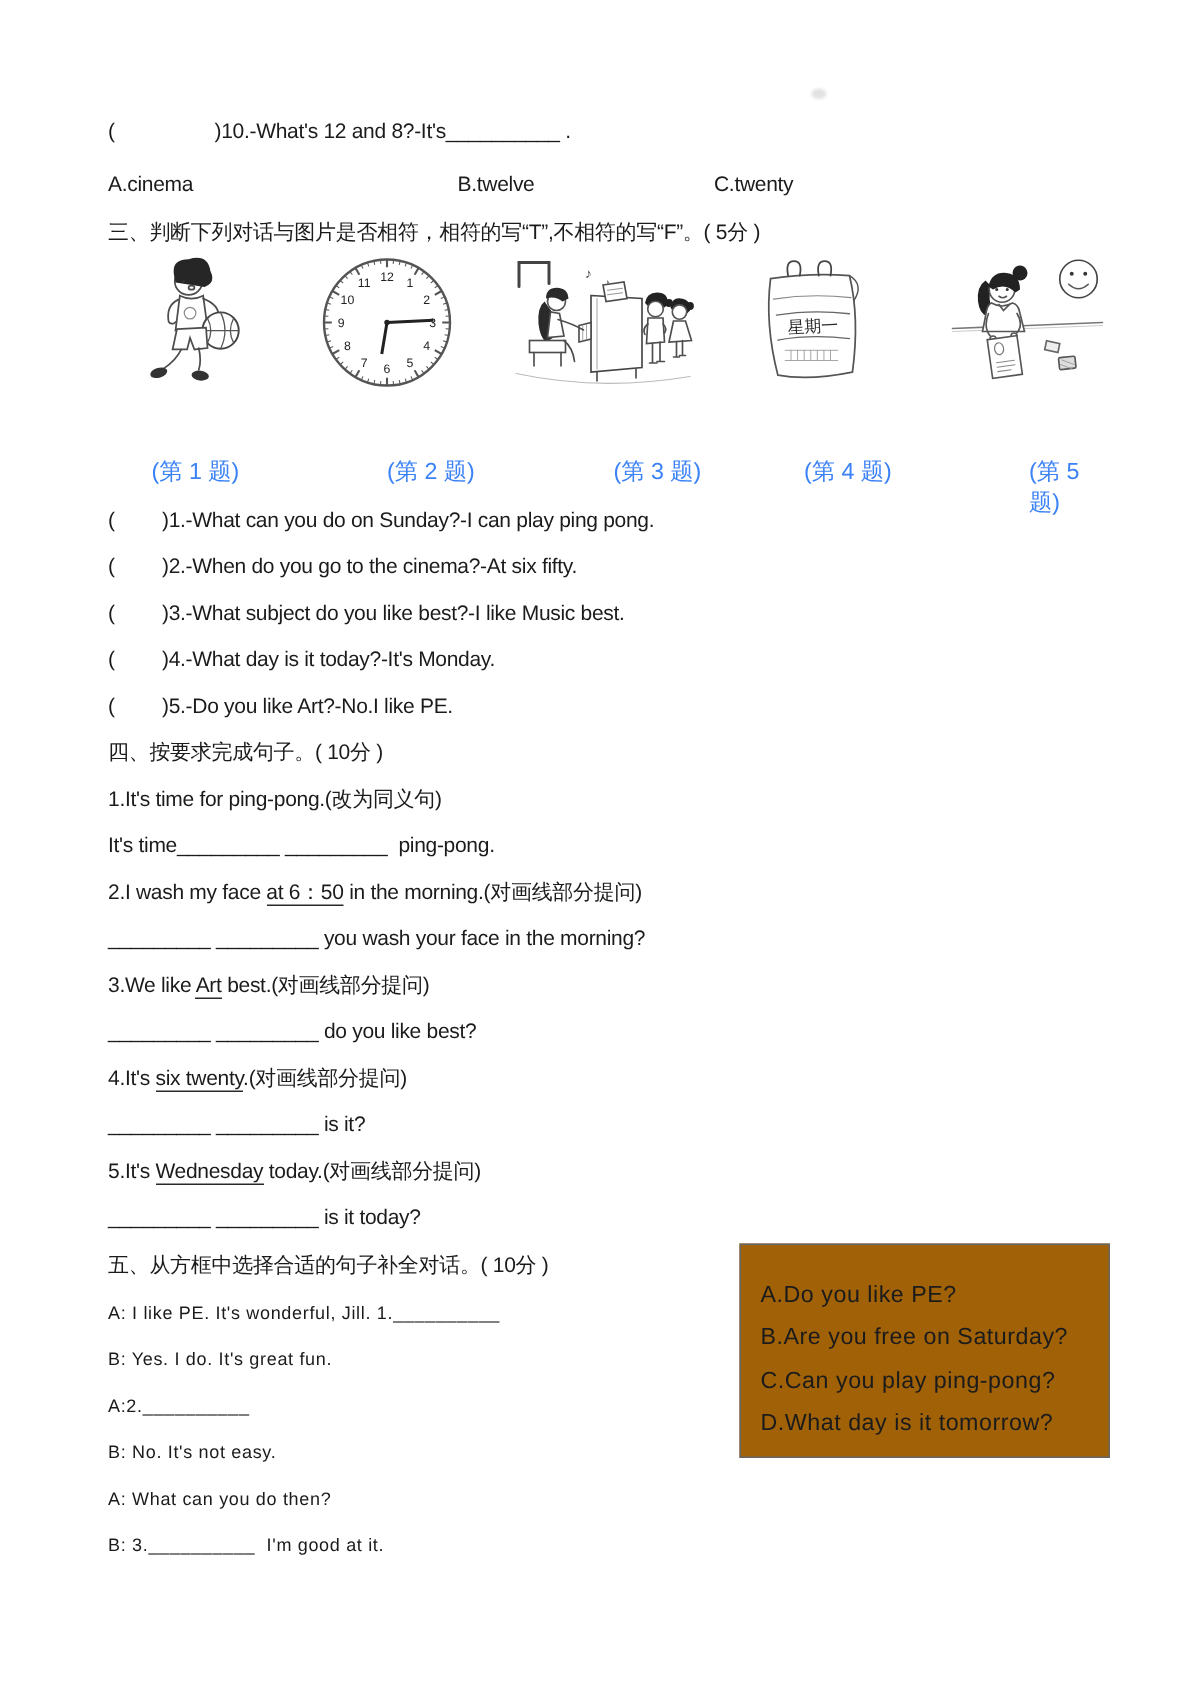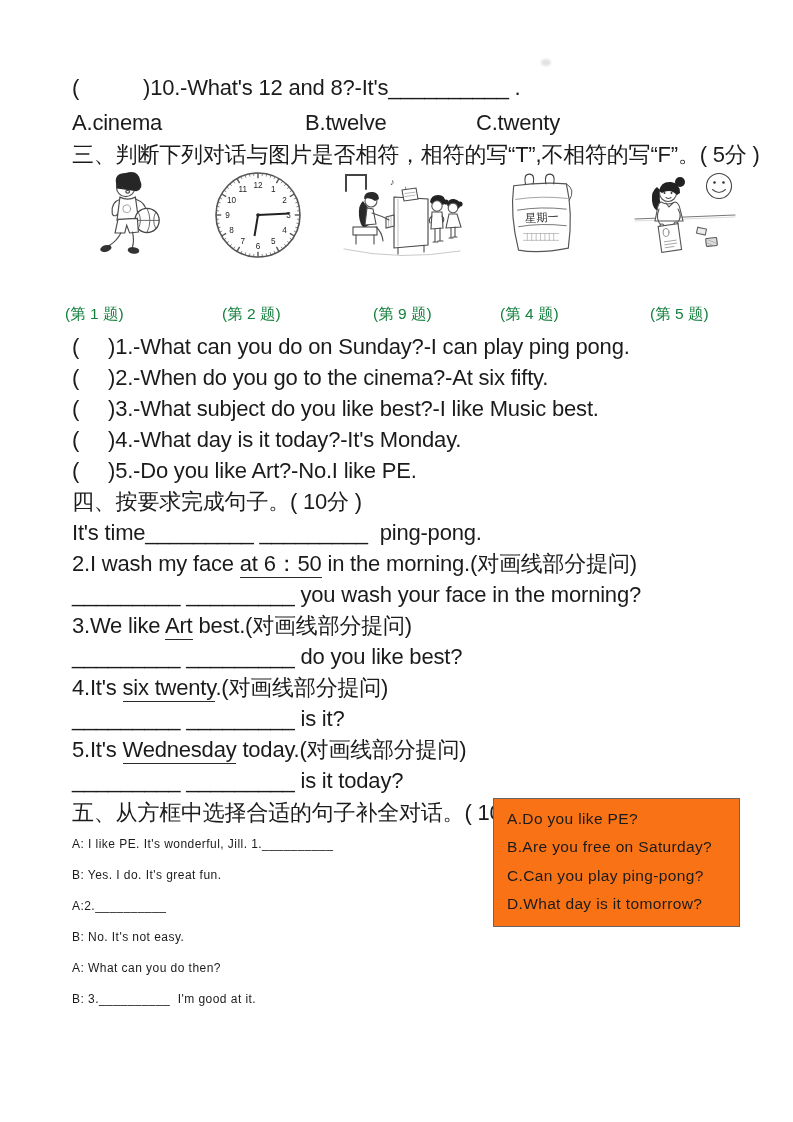--- a/index.html
+++ b/index.html
@@ -1,34 +1,34 @@
 <!DOCTYPE html>
 <html><head>
 <meta charset="utf-8">
 <style>
   html,body{margin:0;padding:0;background:#fff;}
   .page{position:relative;width:793px;height:1122px;overflow:hidden;background:#ffffff;
         font-family:"Liberation Sans","DejaVu Sans",sans-serif;color:#1b1b1b;}
   .content{position:absolute;left:72px;top:70px;width:651px;}
-  .line{height:31px;line-height:31px;font-size:22px;white-space:pre;position:relative;letter-spacing:-0.2px;}
+  .line{height:31px;line-height:31px;font-size:14px;white-space:pre;position:relative;letter-spacing:-0.2px;}
   .tall{height:35px;line-height:35px;}
   .h29{height:29px;line-height:29px;}
   .paren{display:inline-block;}
   .q10-paren{width:71px;}
   .tf-paren{width:36px;}
   .u{border-bottom:1.4px solid #2a2a2a;padding-bottom:1px;}
   .opts span{position:absolute;top:0;}
   .images{position:relative;height:129px;}
   .images figure{position:absolute;top:0;margin:0;padding:0;}
-  .labels{position:relative;height:33px;font-size:15.5px;color:#15803d;}
+  .labels{position:relative;height:33px;font-size:15.5px;color:#3b82f6;margin-left:36px;}
   .labels span{position:absolute;top:6px;}
   .s5{position:relative;}
   .s5h{height:33px;line-height:33px;}
   .dlg{letter-spacing:0.45px;font-size:12px;}
-  .box{position:absolute;left:421px;top:2px;width:224px;border:1.5px solid #666;background:#f97316;padding:6px 8px 7px 13px;}
+  .box{position:absolute;left:421px;top:2px;width:224px;border:1.5px solid #666;background:#a16207;padding:20px 8px 7px 13px;}
   .box > div{line-height:28.4px;font-size:15.5px;white-space:pre;letter-spacing:0.35px;}
   .footer{margin-top:36px;text-align:center;font-size:14.5px;letter-spacing:5px;color:#3a3a3a;}
   .smudge{position:absolute;left:541px;top:59px;width:10px;height:7px;border-radius:50%;
           background:#d9d9d9;opacity:.75;filter:blur(1px);}
   svg{display:block;}
   svg text{font-family:"Liberation Sans","DejaVu Sans",sans-serif;}
 </style>
 </head>
 <body>
 
@@ -239,33 +239,34 @@
             <rect x="75" y="69" width="11" height="8" rx="1" fill="#ddd" stroke="#555" transform="rotate(-6 80 73)"></rect>
             <path d="M77 71 l8 3 M76 74 l8 3" stroke="#999" stroke-width="0.6"></path>
           </g>
         </svg>
       </figure>
     </div>
 
     <div class="labels">
       <span style="left:-7px">(第 1 题)</span>
       <span style="left:150px">(第 2 题)</span>
-      <span style="left:301px">(第 9 题)</span>
+      <span style="left:301px">(第 3 题)</span>
       <span style="left:428px">(第 4 题)</span>
       <span style="left:578px">(第 5 题)</span>
     </div>
 
     <div class="line"><span class="paren tf-paren">(</span><span>)1.-What can you do on Sunday?-I can play ping pong.</span></div>
     <div class="line"><span class="paren tf-paren">(</span><span>)2.-When do you go to the cinema?-At six fifty.</span></div>
     <div class="line"><span class="paren tf-paren">(</span><span>)3.-What subject do you like best?-I like Music best.</span></div>
     <div class="line"><span class="paren tf-paren">(</span><span>)4.-What day is it today?-It's Monday.</span></div>
     <div class="line"><span class="paren tf-paren">(</span><span>)5.-Do you like Art?-No.I like PE.</span></div>
 
     <div class="line">四、按要求完成句子。( 10分 )</div>
 
+    <div class="line"><span>1.It's time for ping-pong.(改为同义句)</span><span class="u"></span><span></span></div>
     <div class="line">It's time_________ _________  ping-pong.</div>
     <div class="line"><span>2.I wash my face </span><span class="u">at 6：50</span><span> in the morning.(对画线部分提问)</span></div>
     <div class="line">_________ _________ you wash your face in the morning?</div>
     <div class="line"><span>3.We like </span><span class="u">Art</span><span> best.(对画线部分提问)</span></div>
     <div class="line">_________ _________ do you like best?</div>
     <div class="line"><span>4.It's </span><span class="u">six twenty</span><span>.(对画线部分提问)</span></div>
     <div class="line">_________ _________ is it?</div>
     <div class="line"><span>5.It's </span><span class="u">Wednesday</span><span> today.(对画线部分提问)</span></div>
     <div class="line">_________ _________ is it today?</div>
 

